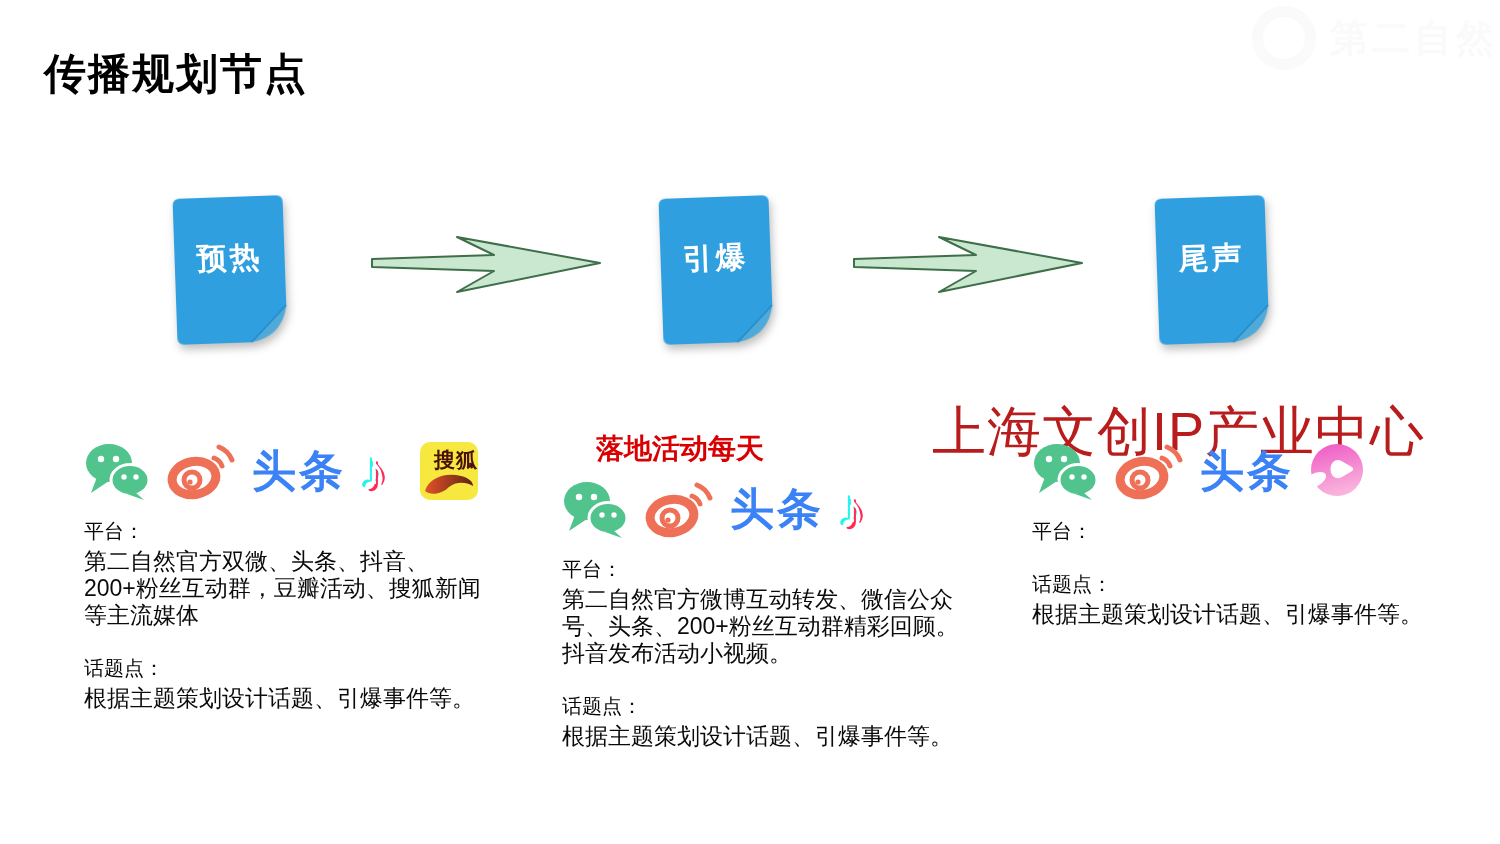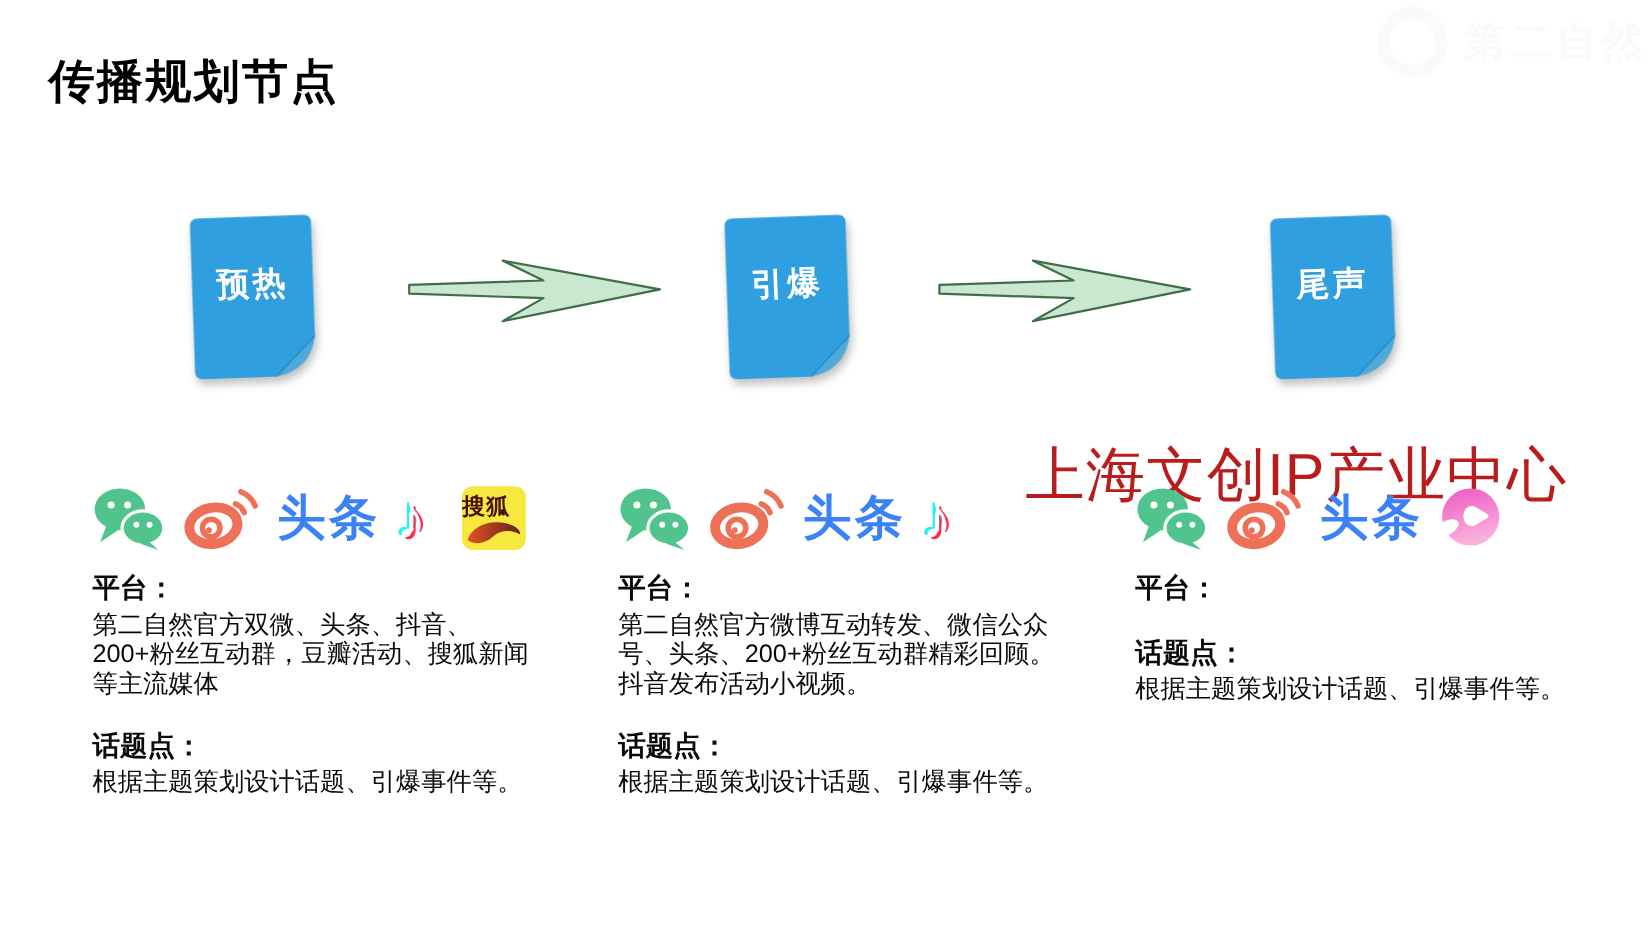--- a/index.html
+++ b/index.html
@@ -29,34 +29,34 @@
   
   .col{position:absolute;top:430px;z-index:1;}
   #col1{left:84px;width:402px;}
   #col2{left:562px;width:402px;}
   #col3{left:1032px;width:396px;}
   .col-heading{font-size:28px;font-weight:800;color:#d80000;white-space:nowrap;}
   #col2 .col-heading{margin-left:34px;}
   #col3 .col-heading{margin-left:62px;}
   .icons-row{display:flex;align-items:center;margin-top:10px;height:62px;gap:14px;}
   .textblock{margin-top:16px;color:#0a0a0a;}
-  .tb-label{font-size:25px;font-weight:700;}
+  .tb-label{font-size:20px;font-weight:400;}
   .tb-label.second{margin-top:26px;}
   .tb-body{font-size:23px;line-height:27px;margin-top:3px;}
   
   .icon-wechat svg{width:68px;height:58px;display:block;}
   .icon-weibo svg{width:72px;height:58px;display:block;}
   .icon-toutiao{font-size:44px;font-weight:900;color:#3b82f6;letter-spacing:3px;line-height:58px;white-space:nowrap;}
   .icon-douyin{position:relative;width:46px;height:58px;}
   .icon-douyin span{position:absolute;font-size:54px;line-height:58px;font-weight:700;}
   .dy-cyan{color:#25f4ee;left:-3px;top:-2px;}
   .dy-red{color:#fe2c55;left:3px;top:2px;}
   .dy-white{color:#ffffff;left:0;top:0;}
   .icon-sohu{width:58px;height:58px;background:#f6e83e;border-radius:10px;position:relative;overflow:hidden;}
-  .sohu-text{position:absolute;top:4px;left:0;right:0;text-align:left;font-size:21px;font-weight:900;color:#4a100c;letter-spacing:1px;}
+  .sohu-text{position:absolute;top:4px;left:0;right:0;text-align:right;font-size:21px;font-weight:900;color:#4a100c;letter-spacing:1px;}
   .sohu-tail{position:absolute;left:3px;bottom:4px;width:52px;height:26px;}
   .icon-xigua svg{width:58px;height:58px;display:block;}
 </style>
 </head>
 <body>
 
 <div class="title">传播规划节点</div>
 
 <div class="brandlogo">
   <span class="mark"></span>
@@ -146,20 +146,21 @@
   </div>
   <div class="textblock">
     <div class="tb-label">平台：</div>
     <div class="tb-body">第二自然官方双微、头条、抖音、200+粉丝互动群，豆瓣活动、搜狐新闻等主流媒体</div>
     <div class="tb-label second">话题点：</div>
     <div class="tb-body">根据主题策划设计话题、引爆事件等。</div>
   </div>
 </div>
 
 <div class="col" id="col2">
+  <div class="col-heading">落地活动每天</div>
   <div class="icons-row">
     <span class="icon-wechat">
       <svg viewBox="0 0 66 58">
         <ellipse cx="24" cy="21" rx="23" ry="19" fill="#50c48c"></ellipse>
         <path d="M12,35 L6,51 L24,39 Z" fill="#50c48c"></path>
         <circle cx="16" cy="17" r="3.2" fill="#fff"></circle>
           <circle cx="31" cy="17" r="3.2" fill="#fff"></circle>
         <ellipse cx="45" cy="38" rx="19" ry="15.5" fill="#50c48c" stroke="#fff" stroke-width="3"></ellipse>
         <path d="M50,50 L59,58 L42,52 Z" fill="#50c48c"></path>
         <circle cx="39" cy="35" r="2.7" fill="#fff"></circle>

